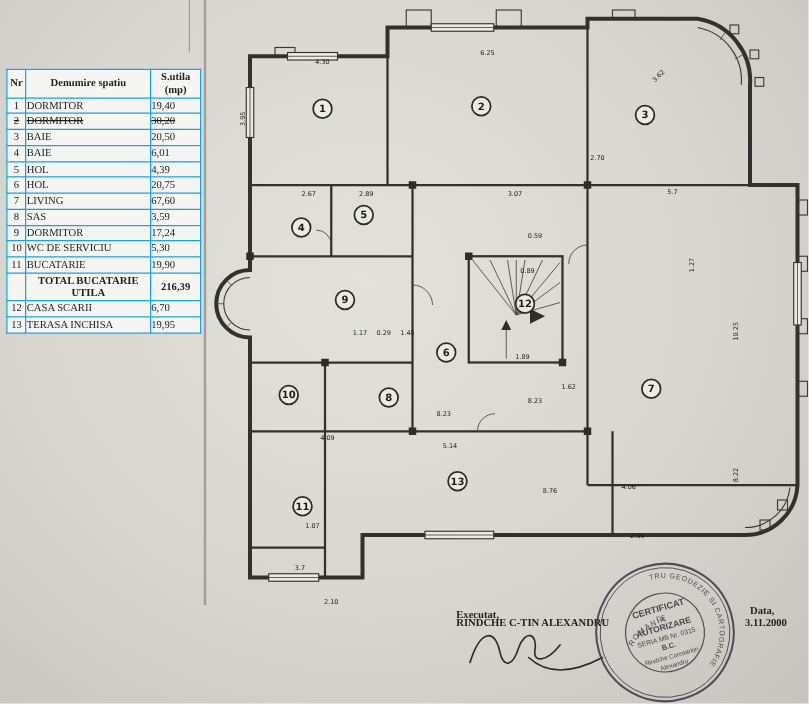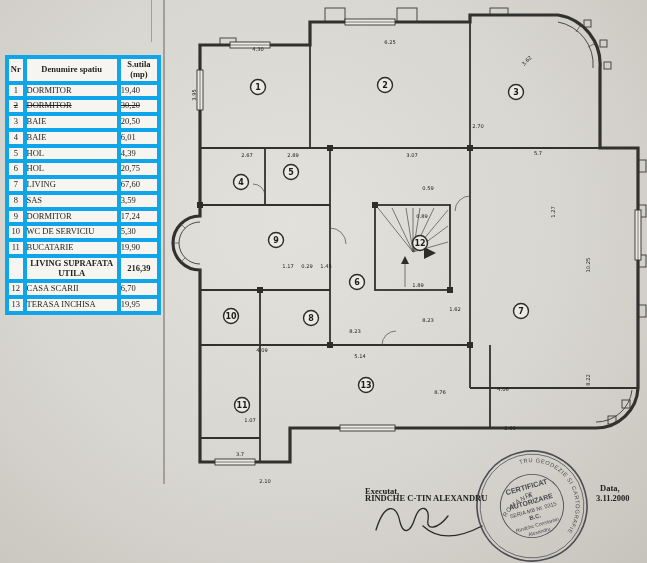--- a/index.html
+++ b/index.html
@@ -9,21 +9,21 @@
     font-family:"Liberation Serif", serif; color:#262522;
   }
   
   .fold-line{position:absolute; background:#a39f98;}
   
   table.area{
     position:absolute; left:5px; top:55px; width:156px;
     border-collapse:collapse; background:#f6f5f1;
   }
   table.area th, table.area td{
-    border:4px solid #0ea5e9; font-size:8.5px; line-height:1.15;
+    border:1px solid #0ea5e9; font-size:8.5px; line-height:1.15;
     padding:1px 0; color:#1f1e1b;
   }
   table.area th{font-weight:bold; text-align:center; background:#f6f5f1;}
   td.c-nr{width:14px; text-align:center;}
   td.c-name{width:96px; text-align:left;}
   td.c-val{width:38px; }
   tr.total td{font-weight:bold; text-align:center;}
   .struck{text-decoration:line-through;}
   
   svg.plan{position:absolute; left:160px; top:0px;}
@@ -113,21 +113,21 @@
           <td class="c-name">WC DE SERVICIU</td>
           <td class="c-val">5,30</td>
         </tr>
         <tr>
           <td class="c-nr">11</td>
           <td class="c-name">BUCATARIE</td>
           <td class="c-val">19,90</td>
         </tr>
         <tr class="total">
           <td class="c-nr"></td>
-          <td class="c-name">LIVING SUPRAFATA UTILA</td>
+          <td class="c-name">TOTAL BUCATARIE UTILA</td>
           <td class="c-val">216,39</td>
         </tr>
         <tr>
           <td class="c-nr">12</td>
           <td class="c-name">CASA SCARII</td>
           <td class="c-val">6,70</td>
         </tr>
         <tr>
           <td class="c-nr">13</td>
           <td class="c-name">TERASA INCHISA</td>

